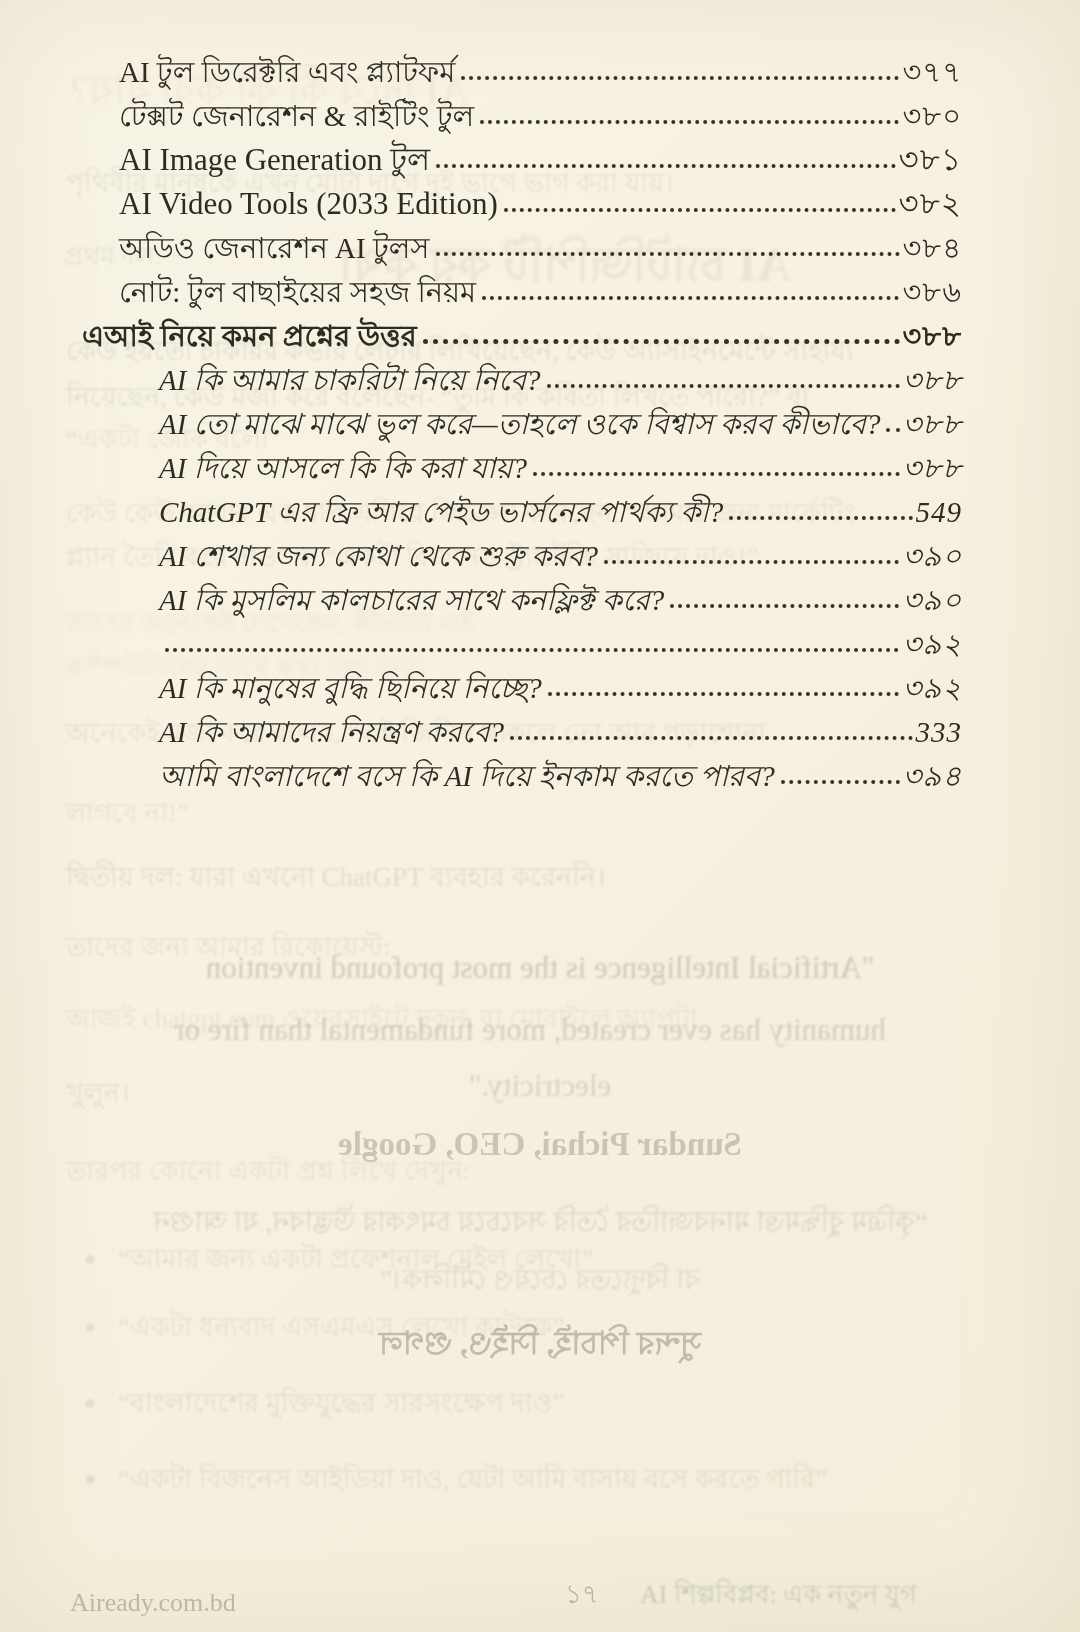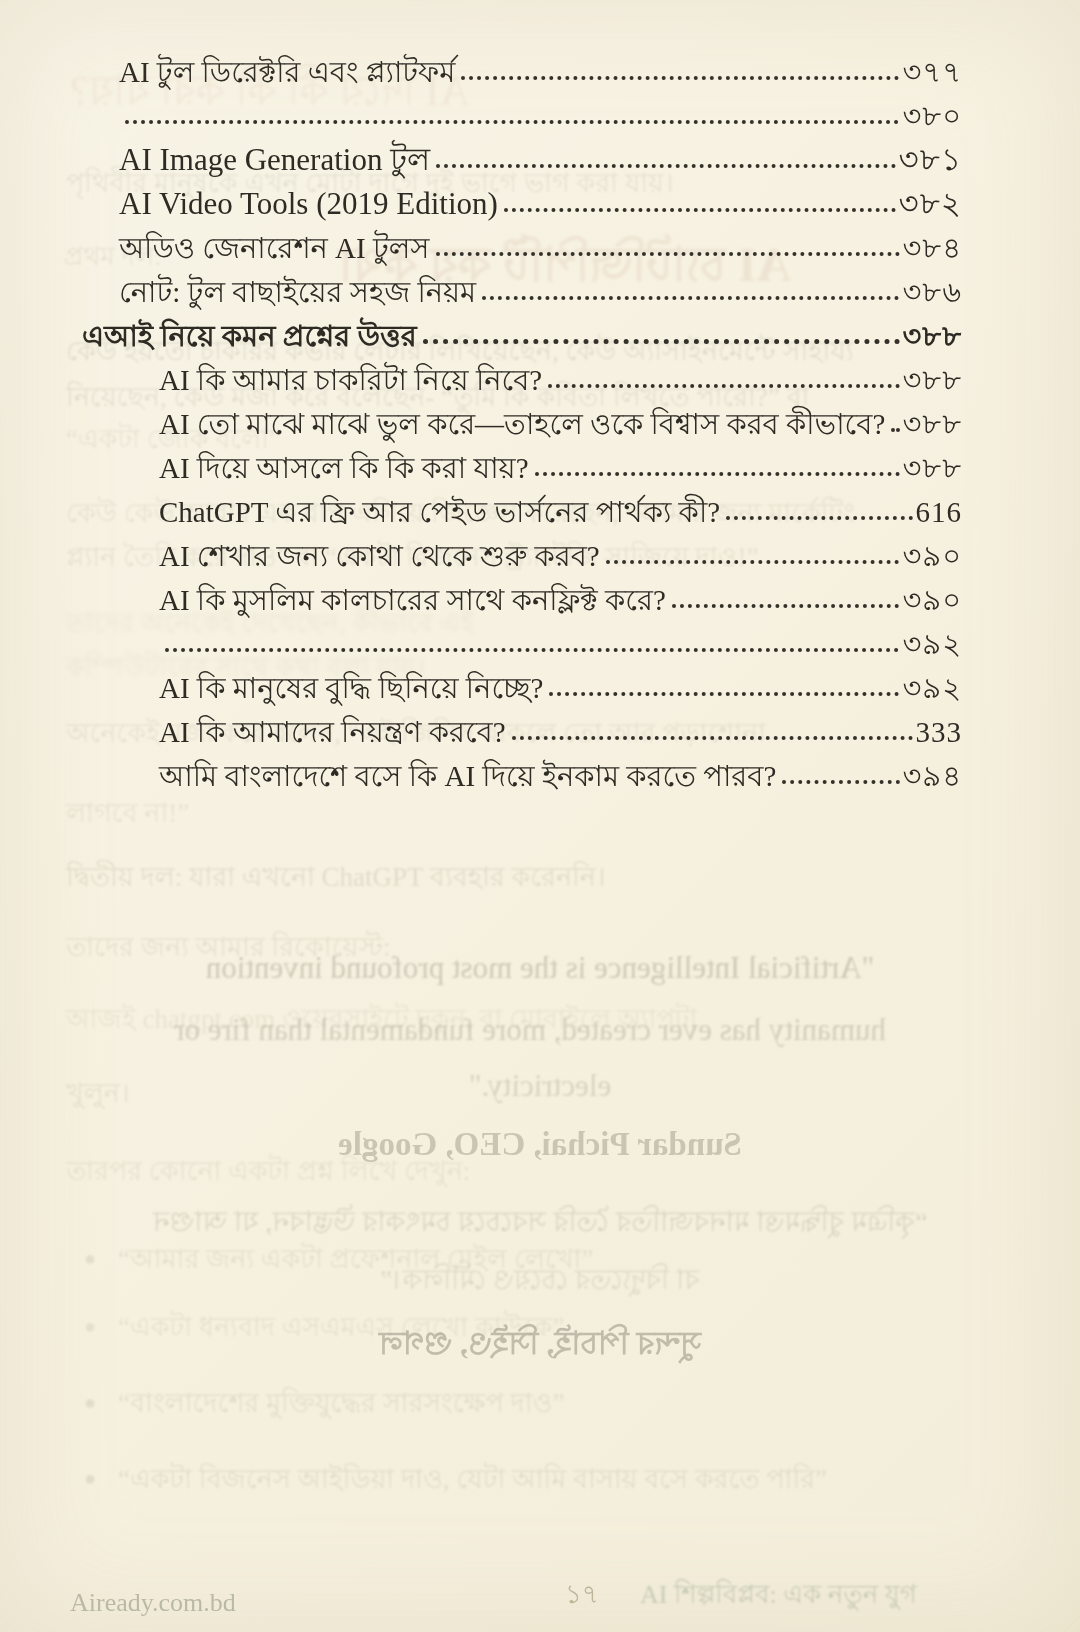--- a/index.html
+++ b/index.html
@@ -13,21 +13,21 @@
     box-shadow:inset 0 0 120px rgba(176,160,120,0.18);}
   
   .toc{position:absolute;left:62px;top:56px;width:900px;z-index:2;}
   .row{display:flex;align-items:flex-end;margin-bottom:12px;font-size:29px;line-height:32px;}
   .row .t{white-space:nowrap;}
   .row .dots{flex:1 1 auto;min-width:8px;border-bottom:4px dotted #34312a;margin:0 3px 8px 6px;}
   .row .p{white-space:nowrap;letter-spacing:1px;text-align:center;}
   .ind1{padding-left:57px;}
   .ind0{padding-left:20px;font-weight:bold;}
   .ind0 .dots{border-bottom-width:5px;}
-  .ind2{padding-left:97px;}
+  .ind2{padding-left:97px;font-style:italic;}
   .latin{font-size:31px;}
   
   .ghost{position:absolute;z-index:1;white-space:nowrap;}
   .g-soft{color:#8d8874;filter:blur(1.2px);}
   .g-pink{color:#c49a88;filter:blur(1.5px);}
   .mir{transform:scaleX(-1);}
   .ctr{text-align:center;}
   .ghost-bullet::before{content:"●";margin-right:22px;font-size:20px;vertical-align:3px;}
   
   .footer{position:absolute;left:0;bottom:14px;width:1080px;z-index:2;font-size:26px;}
@@ -73,30 +73,31 @@
   <div class="ghost mir ctr" style="left:120px;top:1318px;width:840px;font-size:32px;font-weight:bold;color:#767062;opacity:.40;filter:blur(.6px);">সুন্দর পিচাই, সিইও, গুগল</div>
 </div>
 
 <div class="toc">
   <div class="row ind1">
       <span class="t">AI টুল ডিরেক্টরি এবং প্ল্যাটফর্ম</span>
       <span class="dots"></span>
       <span class="p">৩৭৭</span>
     </div>
   <div class="row ind1">
+      <span class="t">টেক্সট জেনারেশন &amp; রাইটিং টুল</span>
       <span class="dots"></span>
       <span class="p">৩৮০</span>
     </div>
   <div class="row ind1 latin">
       <span class="t">AI Image Generation টুল</span>
       <span class="dots"></span>
       <span class="p">৩৮১</span>
     </div>
   <div class="row ind1 latin">
-      <span class="t">AI Video Tools (2019 Edition)</span>
+      <span class="t">AI Video Tools (2033 Edition)</span>
       <span class="dots"></span>
       <span class="p">৩৮২</span>
     </div>
   <div class="row ind1">
       <span class="t">অডিও জেনারেশন AI টুলস</span>
       <span class="dots"></span>
       <span class="p">৩৮৪</span>
     </div>
   <div class="row ind1">
       <span class="t">নোট: টুল বাছাইয়ের সহজ নিয়ম</span>
@@ -119,21 +120,21 @@
       <span class="p">৩৮৮</span>
     </div>
   <div class="row ind2">
       <span class="t">AI দিয়ে আসলে কি কি করা যায়?</span>
       <span class="dots"></span>
       <span class="p">৩৮৮</span>
     </div>
   <div class="row ind2">
       <span class="t">ChatGPT এর ফ্রি আর পেইড ভার্সনের পার্থক্য কী?</span>
       <span class="dots"></span>
-      <span class="p">616</span>
+      <span class="p">549</span>
     </div>
   <div class="row ind2">
       <span class="t">AI শেখার জন্য কোথা থেকে শুরু করব?</span>
       <span class="dots"></span>
       <span class="p">৩৯০</span>
     </div>
   <div class="row ind2">
       <span class="t">AI কি মুসলিম কালচারের সাথে কনফ্লিক্ট করে?</span>
       <span class="dots"></span>
       <span class="p">৩৯০</span>

